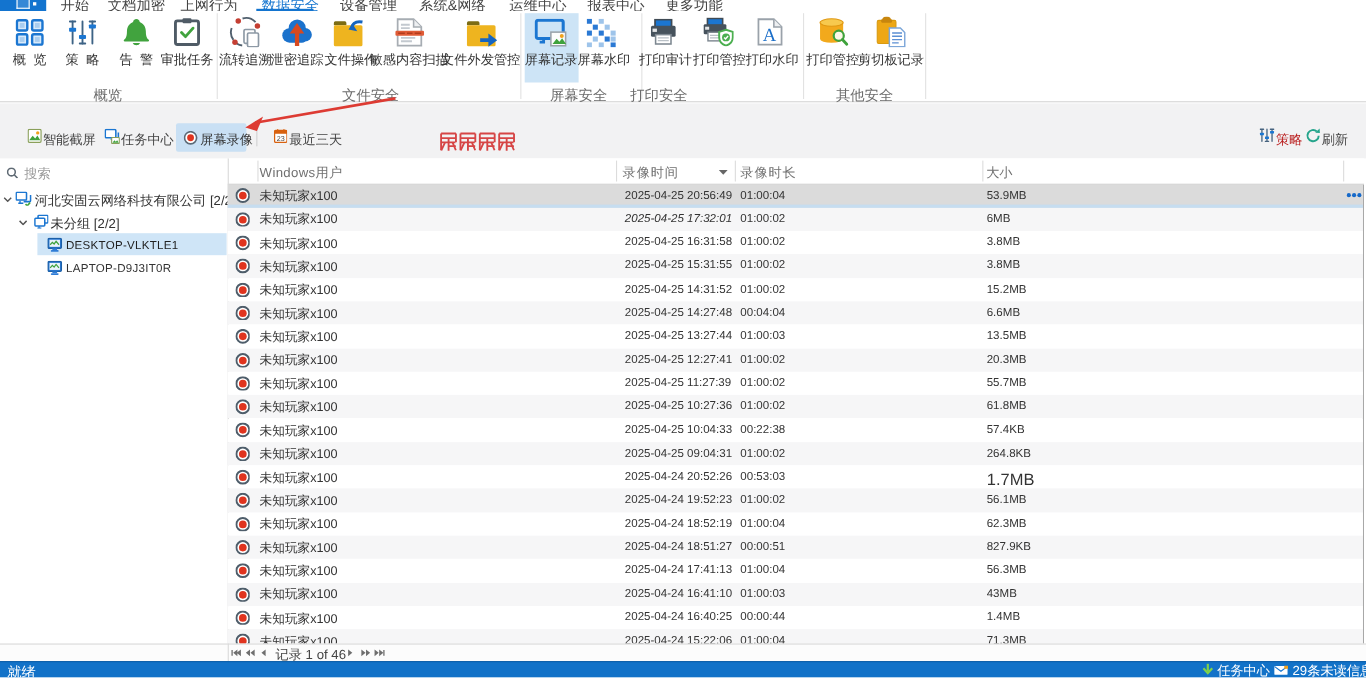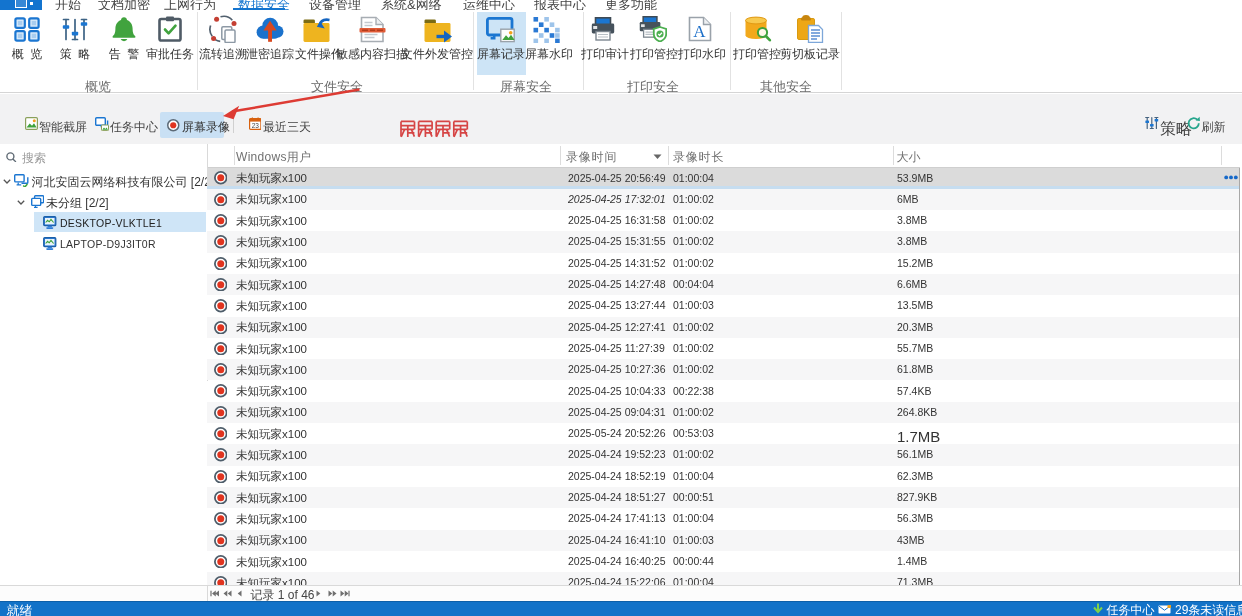--- a/index.html
+++ b/index.html
@@ -183,21 +183,21 @@
 <div style="position:absolute;left:421px;top:45.5px;width:160px;text-align:center;font-size:12px;color:#333;white-space:nowrap;">屏幕记录</div>
 <div style="position:absolute;left:469px;top:45.5px;width:160px;text-align:center;font-size:12px;color:#333;white-space:nowrap;">屏幕水印</div>
 <div style="position:absolute;left:525px;top:45.5px;width:160px;text-align:center;font-size:12px;color:#333;white-space:nowrap;">打印审计</div>
 <div style="position:absolute;left:574px;top:45.5px;width:160px;text-align:center;font-size:12px;color:#333;white-space:nowrap;">打印管控</div>
 <div style="position:absolute;left:622px;top:45.5px;width:160px;text-align:center;font-size:12px;color:#333;white-space:nowrap;">打印水印</div>
 <div style="position:absolute;left:677px;top:45.5px;width:160px;text-align:center;font-size:12px;color:#333;white-space:nowrap;">打印管控</div>
 <div style="position:absolute;left:730px;top:45.5px;width:160px;text-align:center;font-size:12px;color:#333;white-space:nowrap;">剪切板记录</div>
 <div style="position:absolute;left:18px;top:78px;width:160px;text-align:center;font-size:13px;color:#6b6b6b;white-space:nowrap;">概览</div>
 <div style="position:absolute;left:257px;top:78px;width:160px;text-align:center;font-size:13px;color:#6b6b6b;white-space:nowrap;">文件安全</div>
 <div style="position:absolute;left:446px;top:78px;width:160px;text-align:center;font-size:13px;color:#6b6b6b;white-space:nowrap;">屏幕安全</div>
-<div style="position:absolute;left:573px;top:78px;width:160px;text-align:center;font-size:13px;color:#6b6b6b;white-space:nowrap;">打印安全</div>
+<div style="position:absolute;left:573px;top:78px;width:160px;text-align:left;font-size:13px;color:#6b6b6b;white-space:nowrap;">打印安全</div>
 <div style="position:absolute;left:706px;top:78px;width:160px;text-align:center;font-size:13px;color:#6b6b6b;white-space:nowrap;">其他安全</div>
 <div class="abs" style="left:0;top:94px;width:1242px;height:50px;background:#f2f2f3"></div>
 <div class="abs" style="left:160px;top:112px;width:64px;height:26px;background:#c9e0f4;border-radius:2px"></div>
 <svg style="position:absolute;left:24.5px;top:117px" width="13" height="13" viewBox="0 0 13 13">
 <rect x="0.6" y="0.6" width="11.8" height="11.8" rx="1.2" fill="#fff" stroke="#8aa05a" stroke-width="1.2"></rect>
 <path d="M1.5 10.5 l3.2 -4 l2.3 2.3 l2 -2.6 l2.6 4.3 z" fill="#3fa23c"></path>
 <circle cx="9.3" cy="3.8" r="1.5" fill="#f0a11c"></circle>
   </svg>
 <div style="position:absolute;left:39px;top:118.5px;font-size:12px;color:#444;white-space:nowrap;">智能截屏</div>
 <svg style="position:absolute;left:95px;top:116.5px" width="14" height="14" viewBox="0 0 14 14">
@@ -223,21 +223,21 @@
 <svg style="position:absolute;left:1145px;top:116px" width="13.5" height="14" viewBox="0 0 13.5 14">
 <g stroke="#46637f" stroke-width="1.2" stroke-linecap="round">
 <path d="M2.2 1.5 V12.5 M6.8 1.5 V12.5 M11.4 1.5 V12.5 M0.7 1.5 H3.7 M5.3 12.5 H8.3 M9.9 1.5 H12.9"></path>
     </g>
 <g fill="#1b76d1">
       <rect x="0.4" y="4.6" width="3.6" height="2.4" rx="0.5"></rect>
 <rect x="5" y="8" width="3.6" height="2.4" rx="0.5"></rect>
       <rect x="9.6" y="3" width="3.6" height="2.4" rx="0.5"></rect>
     </g>
   </svg>
-<div style="position:absolute;left:1160px;top:118.5px;font-size:16px;color:#404040;white-space:nowrap;">策略</div>
+<div style="position:absolute;left:1160px;top:118.5px;font-size:12px;color:#b91c1c;white-space:nowrap;">策略</div>
 <svg style="position:absolute;left:1186.5px;top:116px" width="13.5" height="14" viewBox="0 0 13.5 14">
 <path d="M11.8 7.3 a5.1 5.1 0 1 1 -1.7 -3.8" fill="none" stroke="#26a58c" stroke-width="1.8"></path>
 <path d="M12.6 0.8 l0.3 4.2 l-4.2 -0.4 z" fill="#26a58c"></path>
   </svg>
 <div style="position:absolute;left:1201.5px;top:118.5px;font-size:12px;color:#444;white-space:nowrap;">刷新</div>
 <svg style="position:absolute;left:400px;top:120px" width="70" height="18" viewBox="0 0 70 18">
     <g transform="translate(0,0)" stroke="#d64545" stroke-width="1.7" fill="none">
       <path d="M1 1.4 h13.5 M1 1.4 v15.2 M1.2 5.6 h13 M1.4 9.4 h12.6 M14.5 1.4 v8 M7.8 12.8 h6.6"></path>
       <path d="M4.6 9.4 l-3.4 7.4 M7.8 5.6 v11.4 M11.4 9.4 l3 7.2"></path>
     </g>
@@ -429,21 +429,21 @@
 <div style="position:absolute;left:236px;top:405.45px;font-size:11.5px;color:#333;white-space:nowrap;">未知玩家x100</div>
 <div style="position:absolute;left:568px;top:405.84999999999997px;font-size:10.5px;color:#333;white-space:nowrap;">2025-04-25 09:04:31</div>
 <div style="position:absolute;left:673px;top:405.84999999999997px;font-size:10.5px;color:#333;white-space:nowrap;">01:00:02</div>
 <div style="position:absolute;left:897px;top:405.84999999999997px;font-size:10.5px;color:#333;white-space:nowrap;">264.8KB</div>
 <div class="abs" style="left:207px;top:423.1px;width:1032px;height:21.3px;background:#fff"></div>
 <svg style="position:absolute;left:213.5px;top:427.0px" width="13.5" height="13.5" viewBox="0 0 13.5 13.5">
 <circle cx="6.75" cy="6.75" r="5.85" fill="#fff" stroke="#4e5d6a" stroke-width="1.8"></circle>
 <circle cx="6.75" cy="6.75" r="3.5" fill="#e0341f"></circle>
   </svg>
 <div style="position:absolute;left:236px;top:426.75px;font-size:11.5px;color:#333;white-space:nowrap;">未知玩家x100</div>
-<div style="position:absolute;left:568px;top:427.15px;font-size:10.5px;color:#333;white-space:nowrap;">2025-05-24 20:52:26</div>
+<div style="position:absolute;left:568px;top:427.15px;font-size:10.5px;color:#333;white-space:nowrap;">2025-04-24 20:52:26</div>
 <div style="position:absolute;left:673px;top:427.15px;font-size:10.5px;color:#333;white-space:nowrap;">00:53:03</div>
 <div style="position:absolute;left:897px;top:428px;font-size:15px;color:#333;white-space:nowrap;">1.7MB</div>
 <div class="abs" style="left:207px;top:444.4px;width:1032px;height:21.3px;background:#f6f6f7"></div>
 <svg style="position:absolute;left:213.5px;top:448.3px" width="13.5" height="13.5" viewBox="0 0 13.5 13.5">
 <circle cx="6.75" cy="6.75" r="5.85" fill="#fff" stroke="#4e5d6a" stroke-width="1.8"></circle>
 <circle cx="6.75" cy="6.75" r="3.5" fill="#e0341f"></circle>
   </svg>
 <div style="position:absolute;left:236px;top:448.05px;font-size:11.5px;color:#333;white-space:nowrap;">未知玩家x100</div>
 <div style="position:absolute;left:568px;top:448.45px;font-size:10.5px;color:#333;white-space:nowrap;">2025-04-24 19:52:23</div>
 <div style="position:absolute;left:673px;top:448.45px;font-size:10.5px;color:#333;white-space:nowrap;">01:00:02</div>

